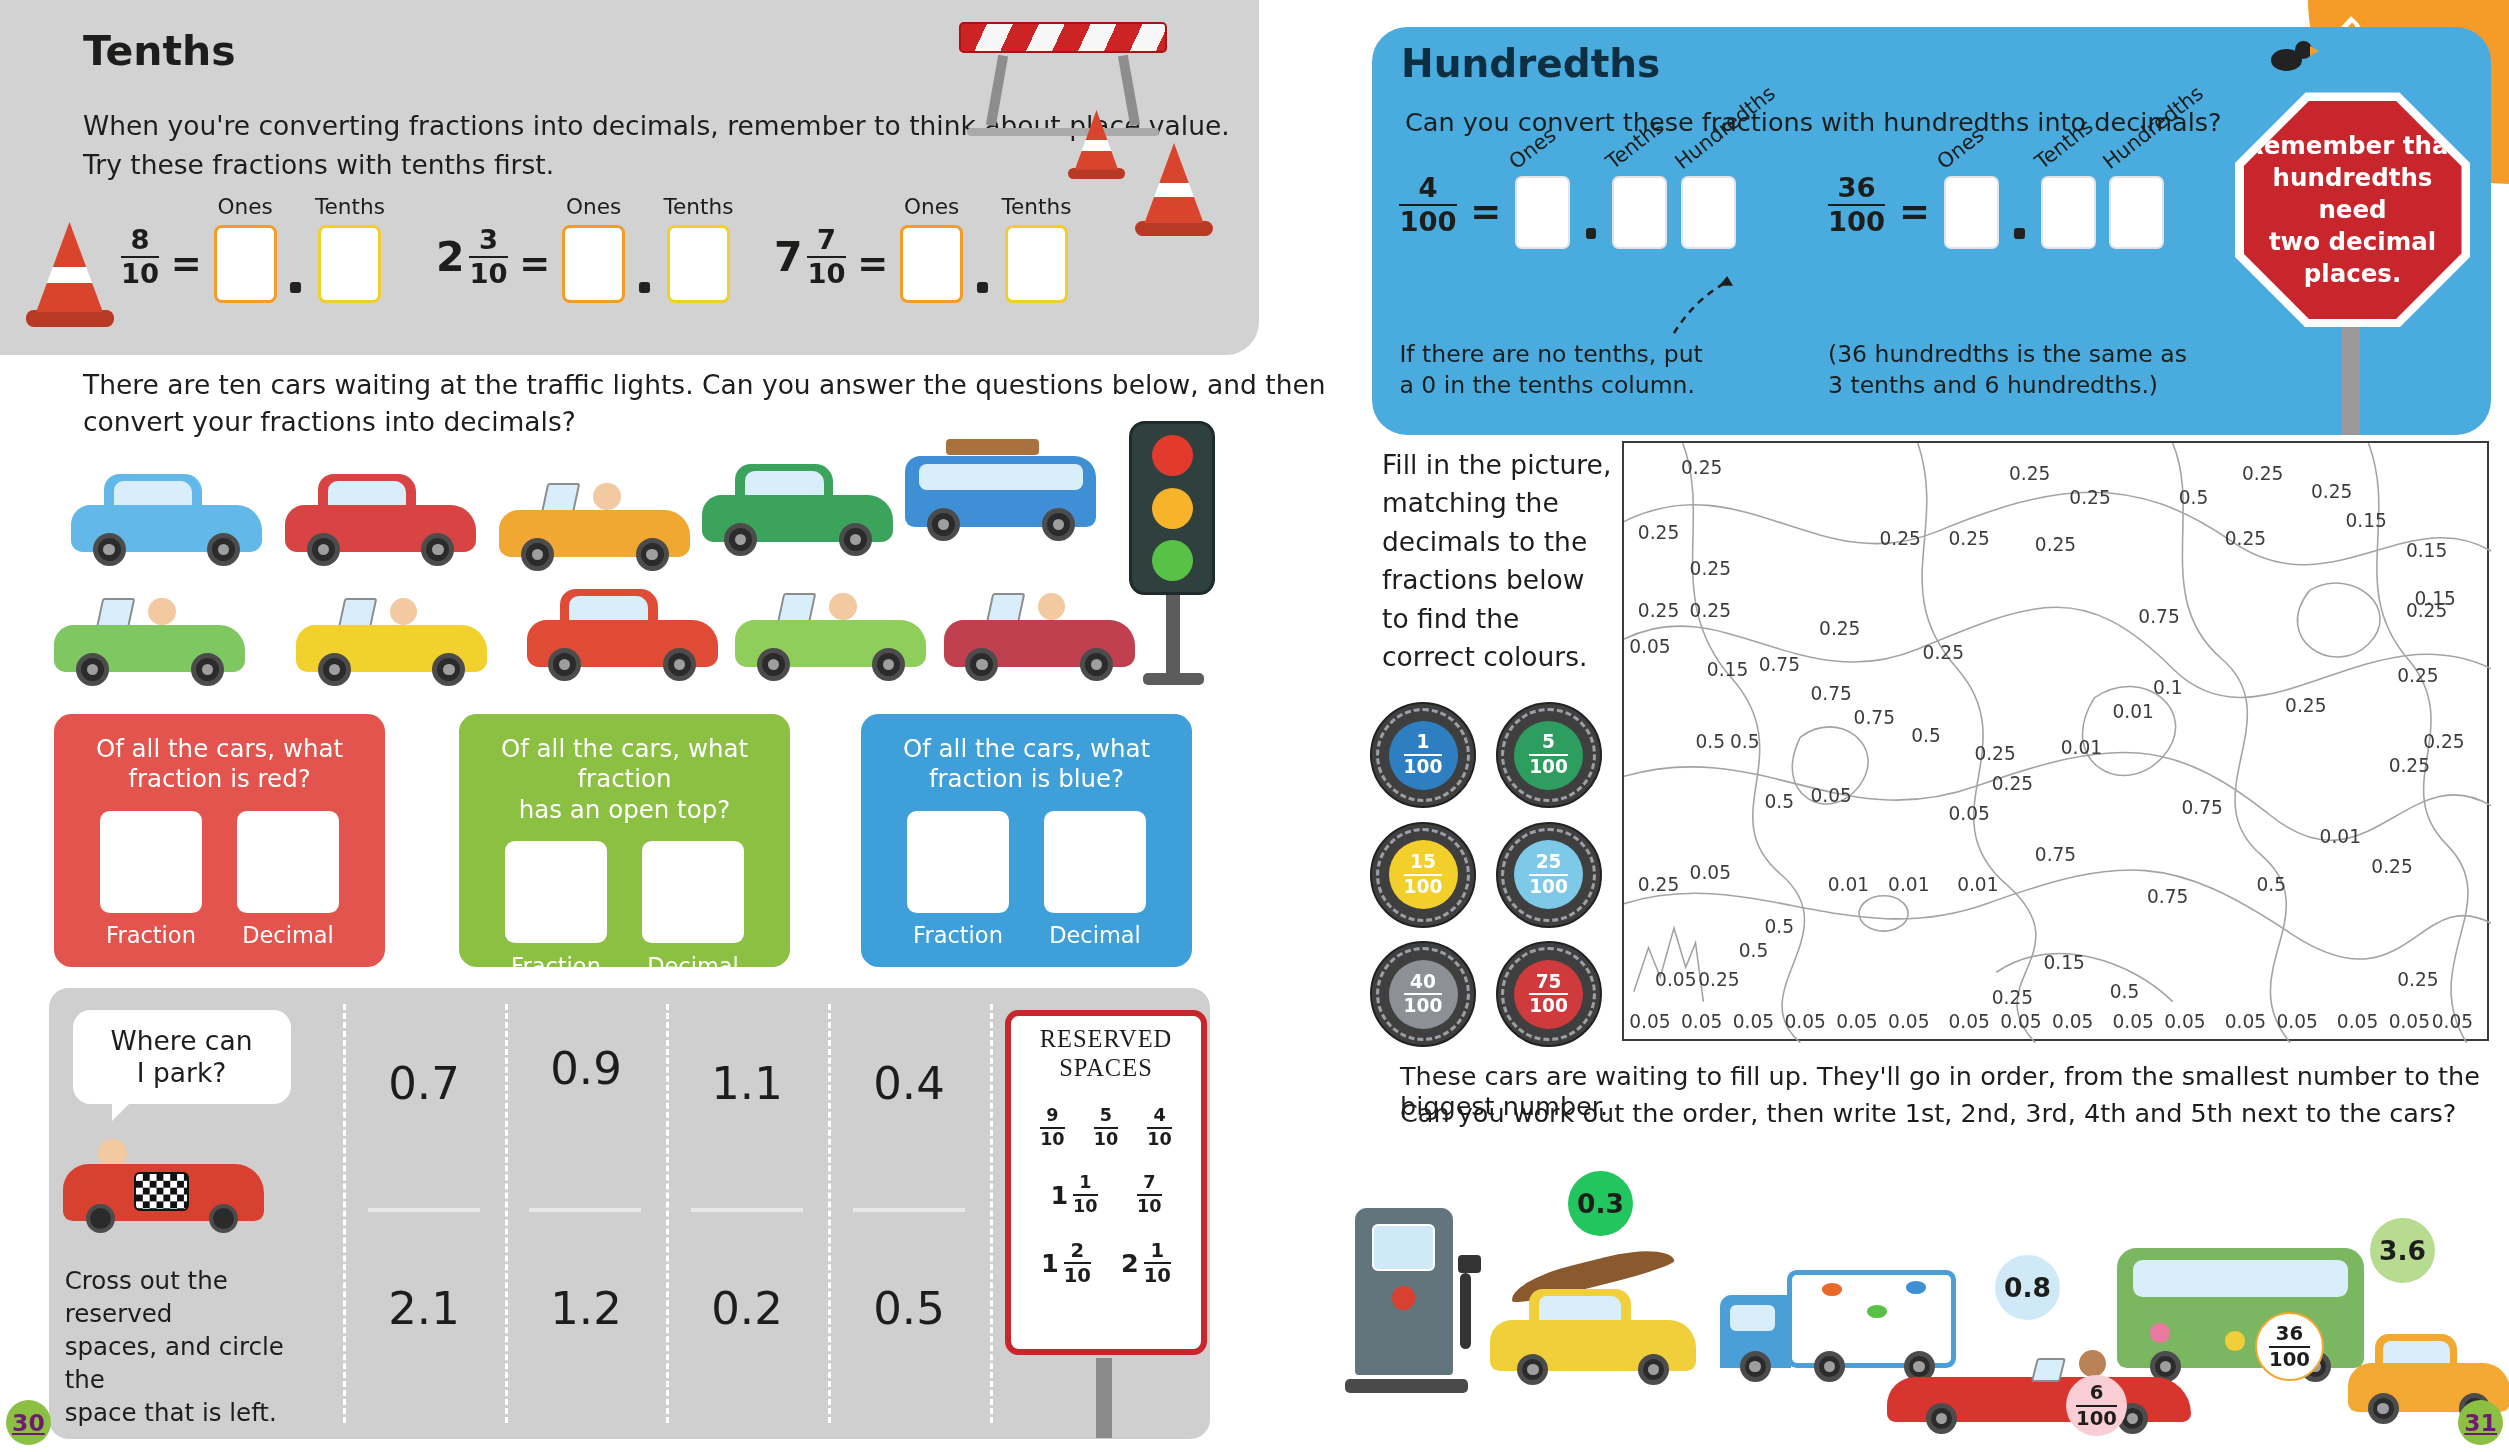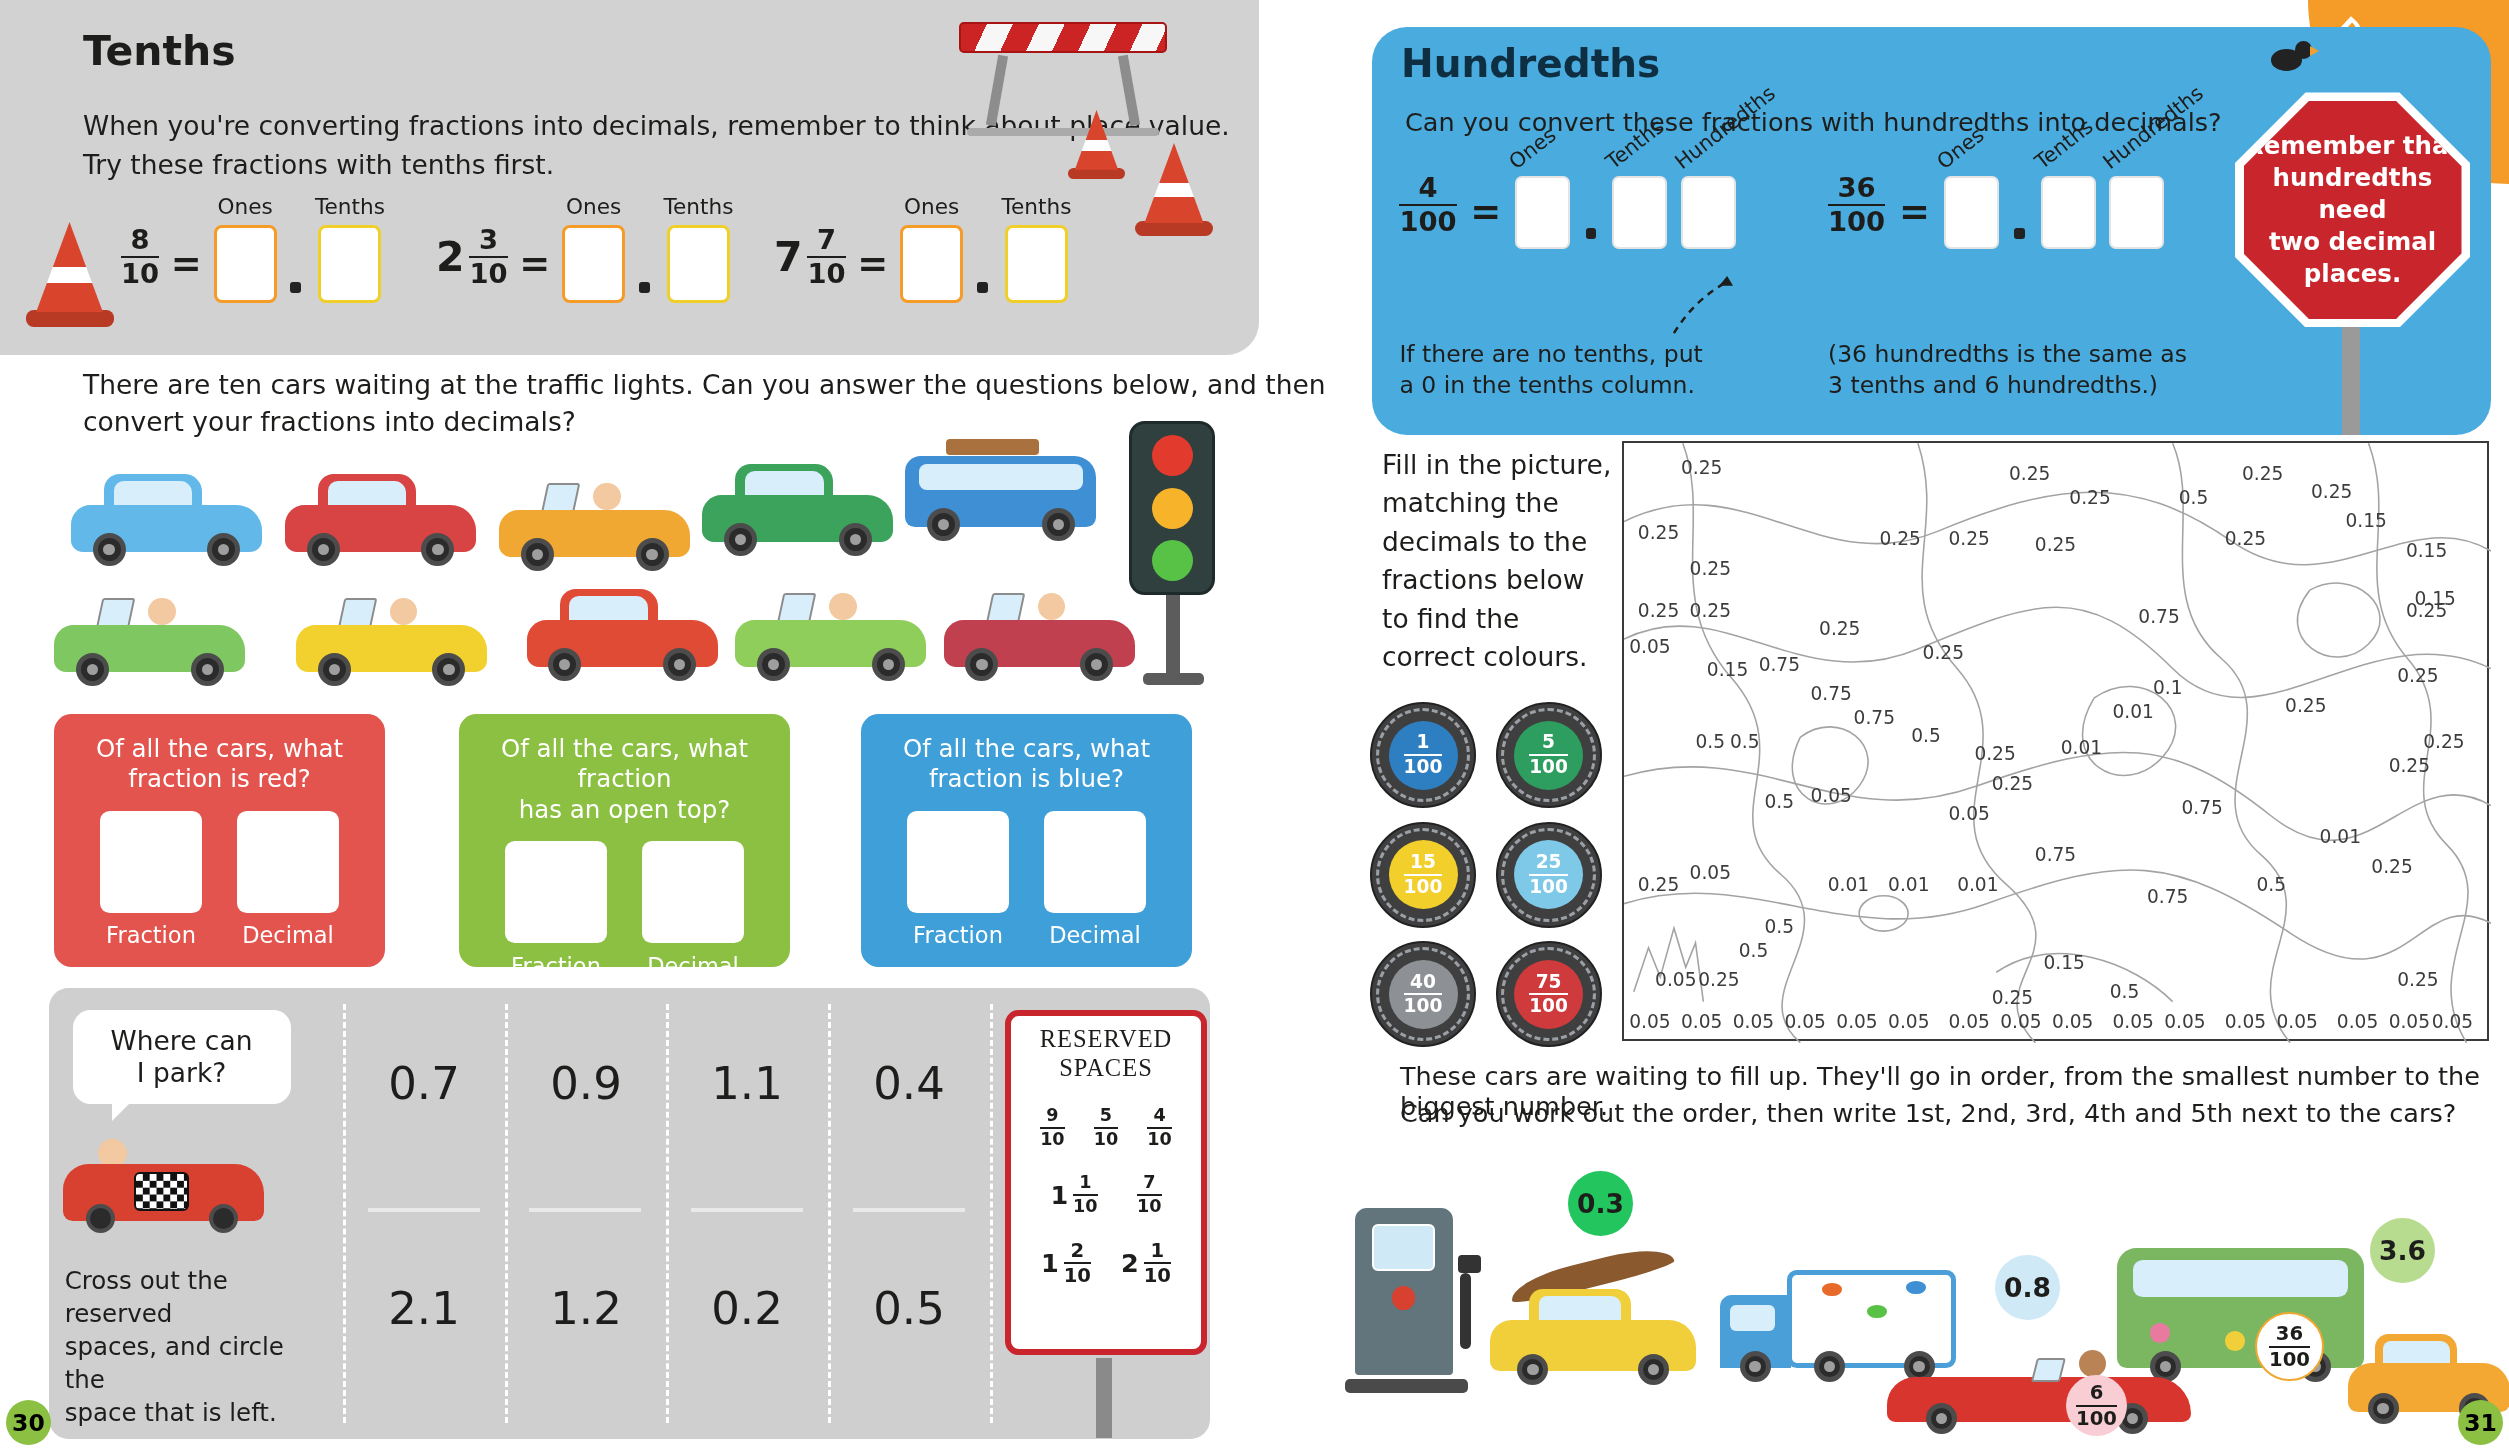--- a/index.html
+++ b/index.html
@@ -98,22 +98,22 @@
   .rsign .rtitle{font-family:"Liberation Serif",serif;font-size:24.5px;letter-spacing:1px;line-height:1.15;margin-top:9.8px;}
   .rsign .rrow{display:flex;justify-content:space-evenly;align-items:center;margin-top:25.5px;font-size:17.6px;}
   .rsign .rrow .mixed .whole{font-size:25.5px;}
   .rsign .rrow3{font-size:19.6px;}
   .rpole{position:absolute;left:1047px;top:370px;width:15.7px;height:80px;background:#8a8a8a;}
   .bird{position:absolute;width:53px;height:39px;}
   .bird .bbody{position:absolute;left:2px;top:9.8px;width:31px;height:21.6px;background:var(--bc,#222);border-radius:50%;}
   .bird .bhead{position:absolute;left:25.5px;top:2px;width:17.6px;height:17.6px;background:var(--bc,#222);border-radius:50%;}
   .bird .beak{position:absolute;left:41px;top:6.9px;width:0;height:0;border:5.9px solid transparent;border-left:9.8px solid #f0a030;}
   .bird.green{--bc:#4a9e4a;left:1034px;top:-31px;}
-  .pagenum{position:absolute;top:1400px;width:45px;height:45px;border-radius:50%;background:#8cc043;color:#000000;
-    display:flex;align-items:center;justify-content:center;font-size:23.5px;font-weight:bold;}
+  .pagenum{position:absolute;top:1400px;width:45px;height:45px;border-radius:50%;background:#8cc043;color:#701a75;
+    display:flex;align-items:center;justify-content:center;font-size:23.5px;font-weight:bold;text-decoration:underline;}
   .pagenum.pl{left:5.9px;} .pagenum.pr{right:5.9px;}
 
   
   .corner{position:absolute;right:0;top:0;width:201px;height:184px;background:#f59b27;border-bottom-left-radius:100%;}
   .corner span{position:absolute;right:27.4px;top:61px;transform:rotate(43deg);color:#fff;font-weight:bold;font-size:26.5px;letter-spacing:1px;}
 
   .blue-panel{position:absolute;left:1372px;top:27.4px;width:1119px;height:408px;background:#4aabde;border-radius:35px;}
   .blue-panel h1{position:absolute;left:29px;top:13.7px;margin:0;font-size:39px;color:#0e2f42;}
   .blue-panel .bintro{position:absolute;left:29px;top:76px;margin:4px;font-size:25.5px;}
   .hprob{position:absolute;display:flex;align-items:flex-end;gap:13.7px;}
@@ -416,21 +416,21 @@
     <div class="vline" style="left:456px" data-interactable="false"></div>
     <div class="vline" style="left:617px" data-interactable="false"></div>
     <div class="vline" style="left:779px" data-interactable="false"></div>
     <div class="vline" style="left:941px" data-interactable="false"></div>
     <div class="hdiv" style="left:319px" data-interactable="false"></div>
     <div class="hdiv" style="left:480px" data-interactable="false"></div>
     <div class="hdiv" style="left:642px" data-interactable="false"></div>
     <div class="hdiv" style="left:804px" data-interactable="false"></div>
 
     <div class="pcol-val" style="left:294px;top:69px" data-interactable="true">0.7</div>
-    <div class="pcol-val" style="left:456px;top:69px" data-interactable="true">0.9</div>
+    <div class="pcol-val" style="left:456px;top:54px" data-interactable="true">0.9</div>
     <div class="pcol-val" style="left:617px;top:69px" data-interactable="true">1.1</div>
     <div class="pcol-val" style="left:779px;top:69px" data-interactable="true">0.4</div>
     <div class="pcol-val" style="left:294px;top:294px" data-interactable="true">2.1</div>
     <div class="pcol-val" style="left:456px;top:294px" data-interactable="true">1.2</div>
     <div class="pcol-val" style="left:617px;top:294px" data-interactable="true">0.2</div>
     <div class="pcol-val" style="left:779px;top:294px" data-interactable="true">0.5</div>
 
     <div class="speech" data-interactable="false">
       <span data-interactable="false">Where can</span>
       <span data-interactable="false">I park?</span>

